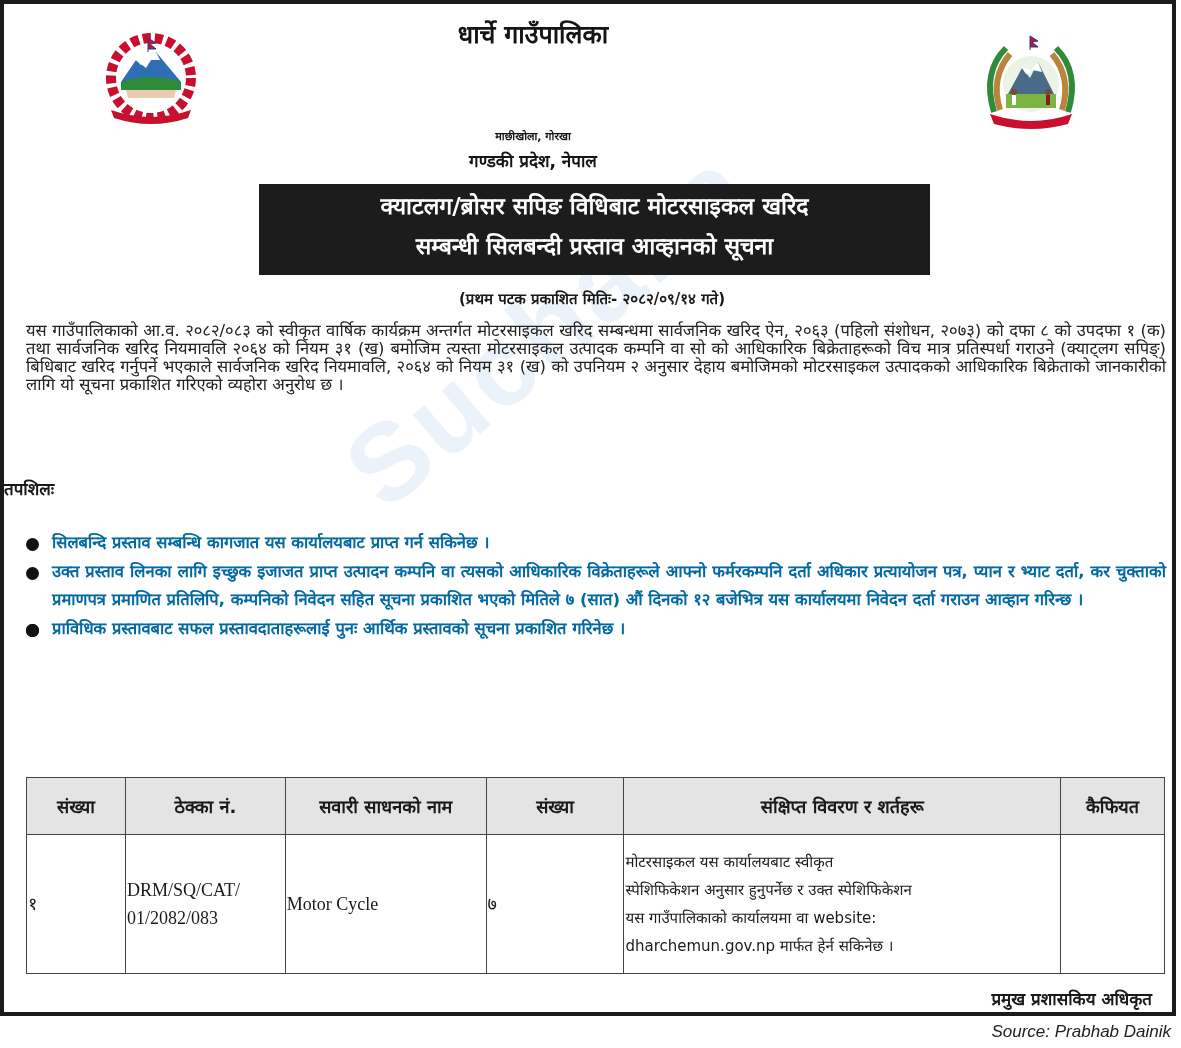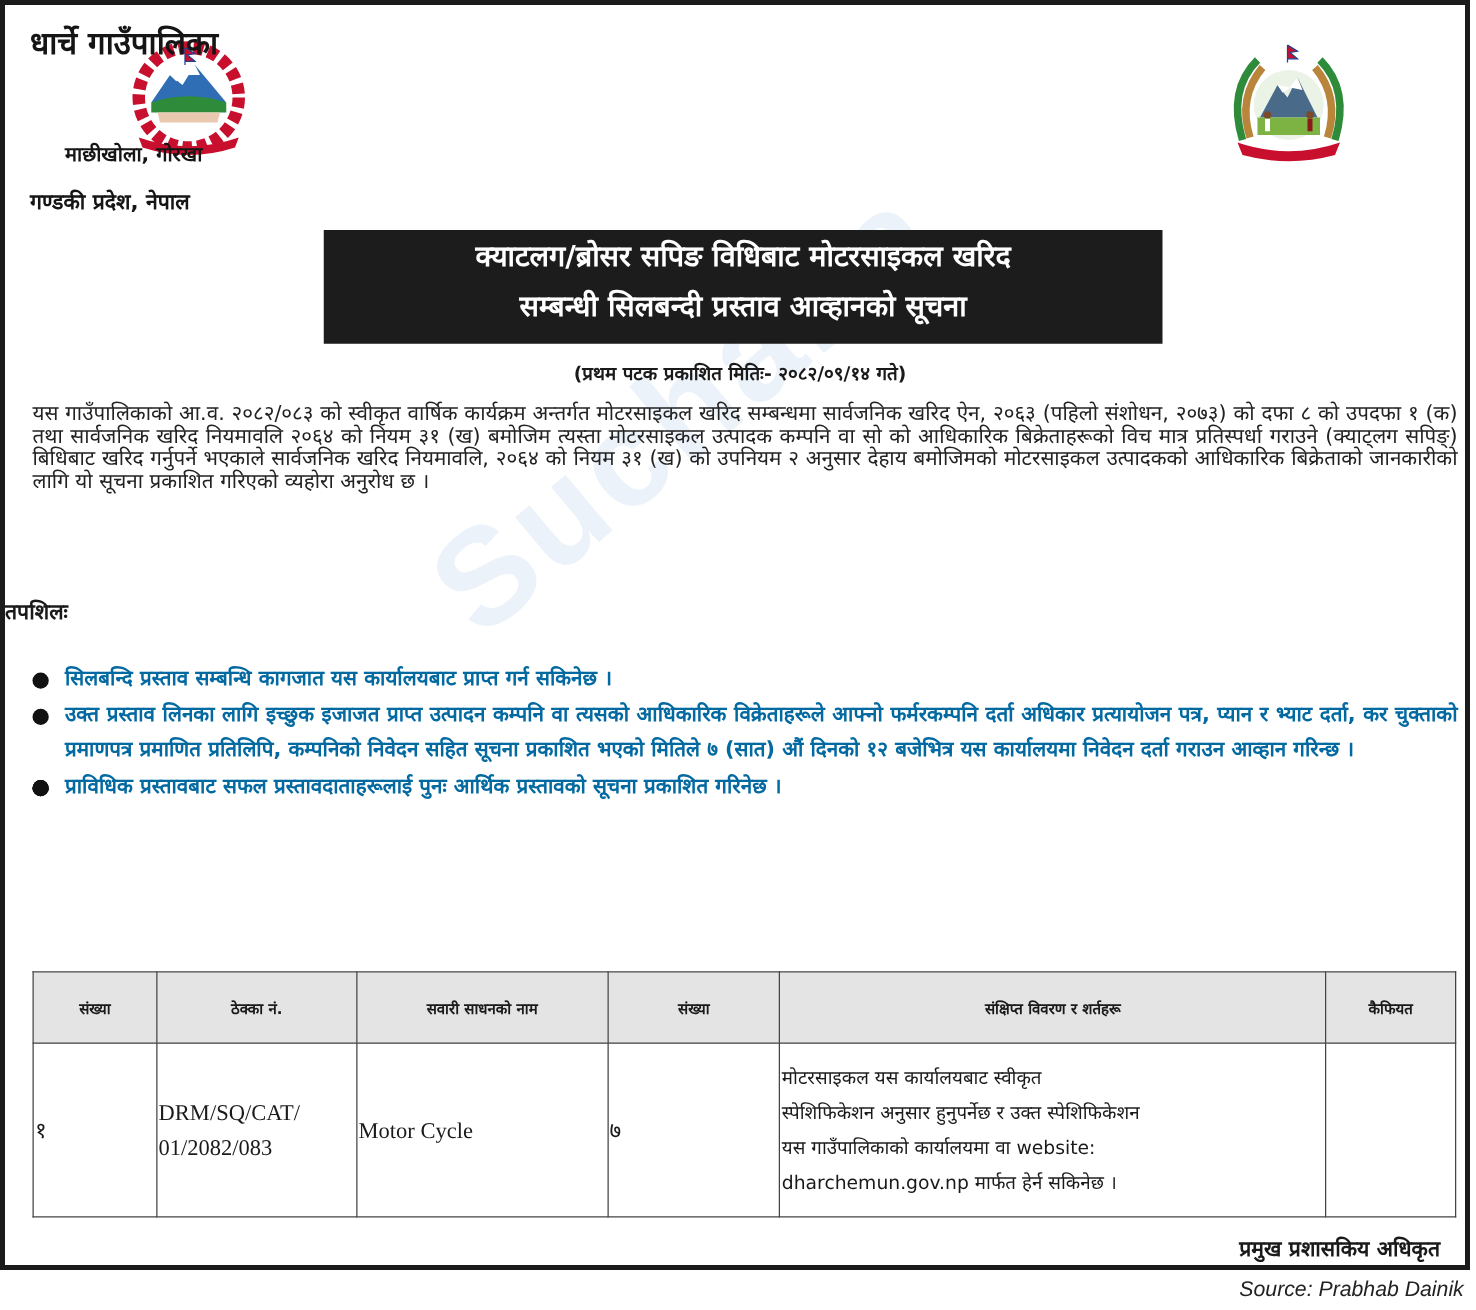--- a/index.html
+++ b/index.html
@@ -5,42 +5,42 @@
     html, body { margin: 0; padding: 0; background: #ffffff; }
     body { width: 1181px; height: 1048px; position: relative; overflow: hidden;
            font-family: "DejaVu Sans", sans-serif; color: #1a1a1a; }
     .frame { position: absolute; left: 0; top: 0; width: 1168px; height: 1008px;
              border: 4px solid #1b1b1b; border-top-width: 4px; background: #ffffff; }
     .watermark { position: absolute; left: 300px; top: 260px; font-size: 110px; font-weight: bold;
                  color: rgba(70,130,200,0.10); transform: rotate(-40deg); pointer-events: none;
                  font-family: "Liberation Sans", sans-serif; letter-spacing: 4px; }
     .logo-left { position: absolute; left: 92px; top: 28px; width: 110px; height: 92px; }
     .logo-right { position: absolute; left: 972px; top: 28px; width: 110px; height: 98px; }
-    .hdr { position: absolute; left: 0; width: 1058px; text-align: left; font-weight: bold; color: #151515; margin-left: 20px; }
+    .hdr { position: absolute; left: 0; width: 1058px; text-align: center; font-weight: bold; color: #151515; }
     .h1 { top: 12px; font-size: 25px; }
     .h2 { top: 58px; font-size: 25px; }
-    .h3 { top: 108px; font-size: 16px; padding-left: 28px; }
+    .h3 { top: 124px; font-size: 11px; }
     .h4 { top: 145px; font-size: 17px; }
     .title-box { position: absolute; left: 255px; top: 180px; width: 671px; height: 91px;
                  background: #1c1c1c; color: #ffffff; text-align: center; font-weight: bold;
                  font-size: 23px; line-height: 40px; padding-top: 2px; box-sizing: border-box; }
     .pubdate { position: absolute; left: 0; width: 1176px; top: 284px; text-align: center;
                font-size: 15px; font-weight: bold; }
     .intro { position: absolute; left: 22px; top: 318px; width: 1140px; font-size: 16.5px;
              line-height: 18px; text-align: justify; color: #222; }
     .subhead { position: absolute; left: 0; width: 1176px; top: 473px; text-align: left;
                font-size: 17px; font-weight: bold; }
     .bullets { position: absolute; left: 20px; top: 525px; width: 1142px; margin: 0; padding: 0; list-style: none; }
     .bullets li { position: relative; padding-left: 28px; font-size: 16.5px; line-height: 28px;
                   text-align: justify; color: #0369a1; margin-bottom: 1px; font-weight: bold; }
     .bullet-dot { position: absolute; left: 2px; top: 9px; width: 13px; height: 13px; border-radius: 50%; background: #111; }
     table.tender { position: absolute; left: 22px; top: 773px; width: 1139px; border-collapse: collapse;
                    font-size: 16px; }
     table.tender th { background: #e4e4e4; height: 54px; font-weight: bold; border: 1.5px solid #444;
-                      text-align: center; font-size: 12px; }
+                      text-align: center; font-size: 18px; }
     table.tender td { border: 1.5px solid #444; text-align: left; height: 136px; vertical-align: middle;
                       font-family: "Liberation Serif", serif; font-size: 18px; line-height: 28px; }
     table.tender td.desc { font-family: "DejaVu Sans", sans-serif; font-size: 15px; line-height: 28px; }
     .signature { position: absolute; right: 20px; top: 983px; font-size: 17px; font-weight: bold; }
     .source { position: absolute; right: 10px; top: 1022px; font-size: 17px; font-style: italic;
               font-family: "Liberation Sans", sans-serif; color: #222; }
   </style>
 </head>
 <body>
 

